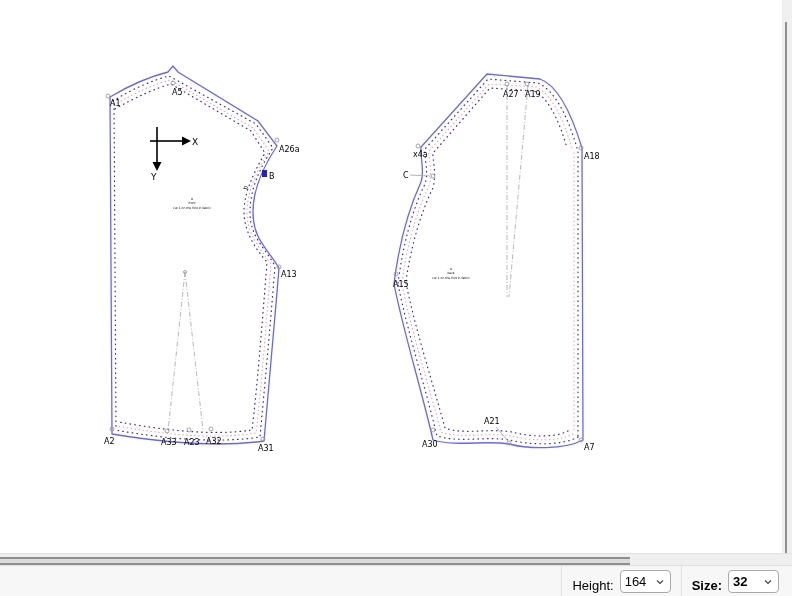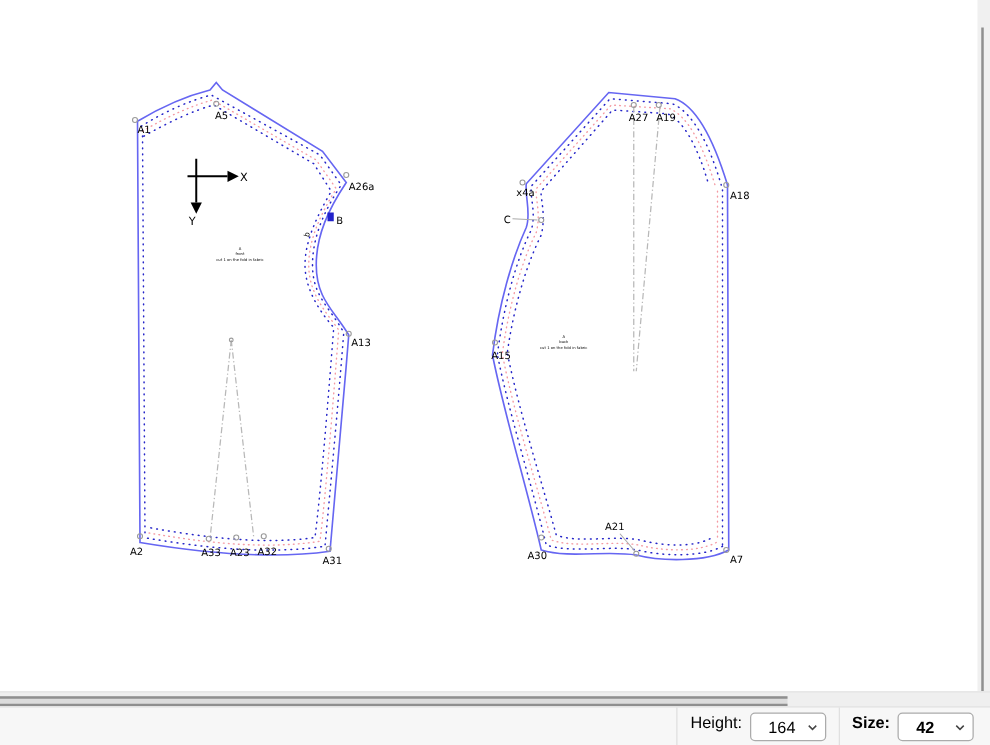--- a/index.html
+++ b/index.html
@@ -19,23 +19,23 @@
   .hscroll{position:absolute;left:0;top:553px;width:792px;height:12px;background:#efefef;
            border-top:1px solid #e3e3e3;}
   .hthumb{position:absolute;left:0;top:3px;width:630px;height:4px;background:#dcdcdc;
           border-top:2px solid #8f8f8f;border-bottom:2px solid #8f8f8f;}
 
   
   .statusbar{position:absolute;left:0;top:565px;width:792px;height:31px;background:#f7f7f7;
              border-top:1px solid #e0e0e0;display:flex;align-items:center;justify-content:flex-end;
              font-size:13px;color:#000;}
   .sep{width:1px;height:31px;background:#e0e0e0;}
-  .sb-group{display:flex;align-items:flex-start;gap:6px;padding:0 10px;}
+  .sb-group{display:flex;align-items:flex-end;gap:6px;padding:0 10px;}
   .combo{display:flex;align-items:center;justify-content:space-between;gap:6px;
-         min-width:40px;height:21px;padding:0 5px 0 14px;background:#ffffff;
+         min-width:40px;height:21px;padding:0 5px 0 4px;background:#ffffff;
          border:1px solid #ababab;border-radius:4px;cursor:default;}
   .combo span{font-size:13px;color:#000;}
 </style>
 </head>
 <body>
 
 <div class="window">
 
   <div class="canvas">
     <svg width="782" height="553" viewBox="0 0 782 553">
@@ -152,21 +152,21 @@
         <span>164</span>
         <svg width="10" height="10">
           <path d="M2 3.5 L5 6.5 L8 3.5" stroke="#454545" fill="none" stroke-width="1.2"></path>
         </svg>
       </div>
     </div>
     <div class="sep"></div>
     <div class="sb-group" style="padding-right:13px;font-weight:bold;">
       <span>Size:</span>
       <div class="combo">
-        <span>42</span>
+        <span>32</span>
         <svg width="10" height="10">
           <path d="M2 3.5 L5 6.5 L8 3.5" stroke="#454545" fill="none" stroke-width="1.2"></path>
         </svg>
       </div>
     </div>
   </div>
 
 </div>
 
 </body></html>

